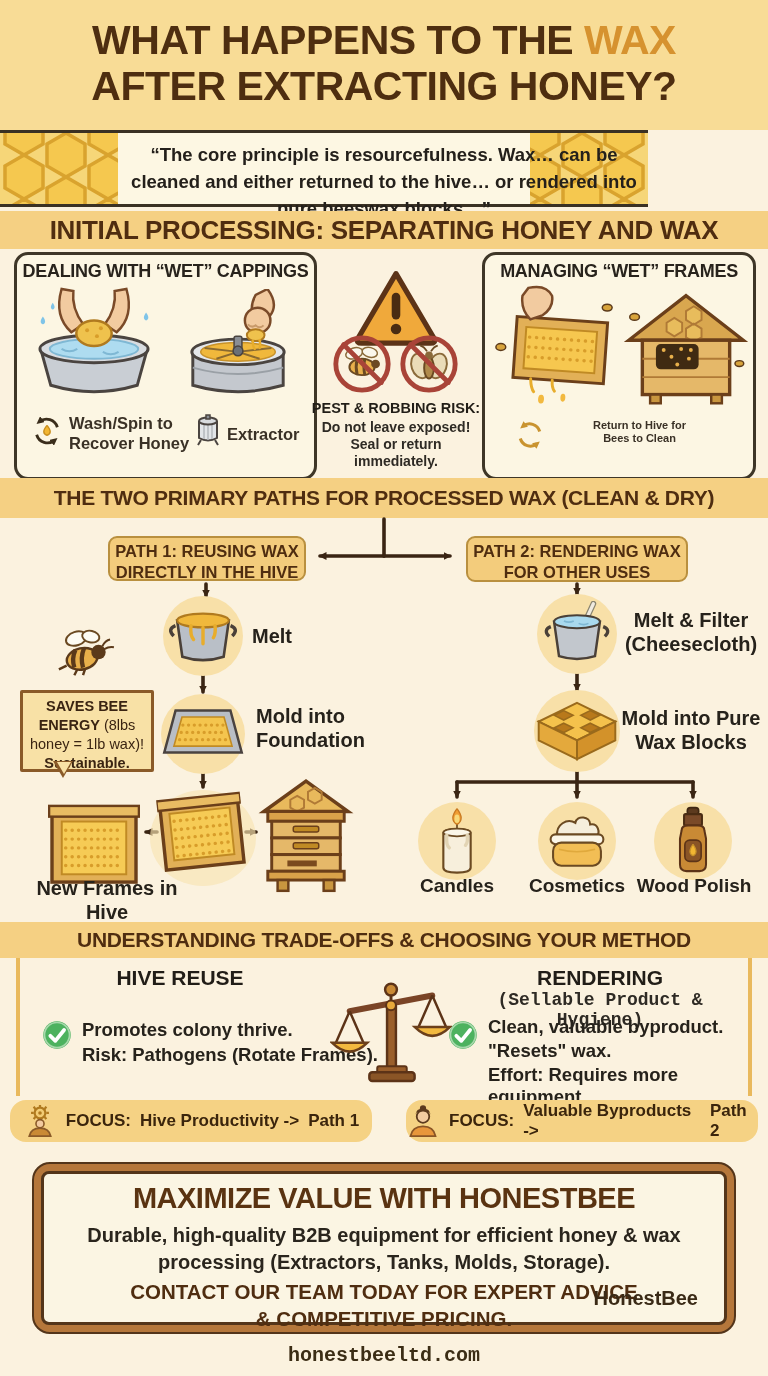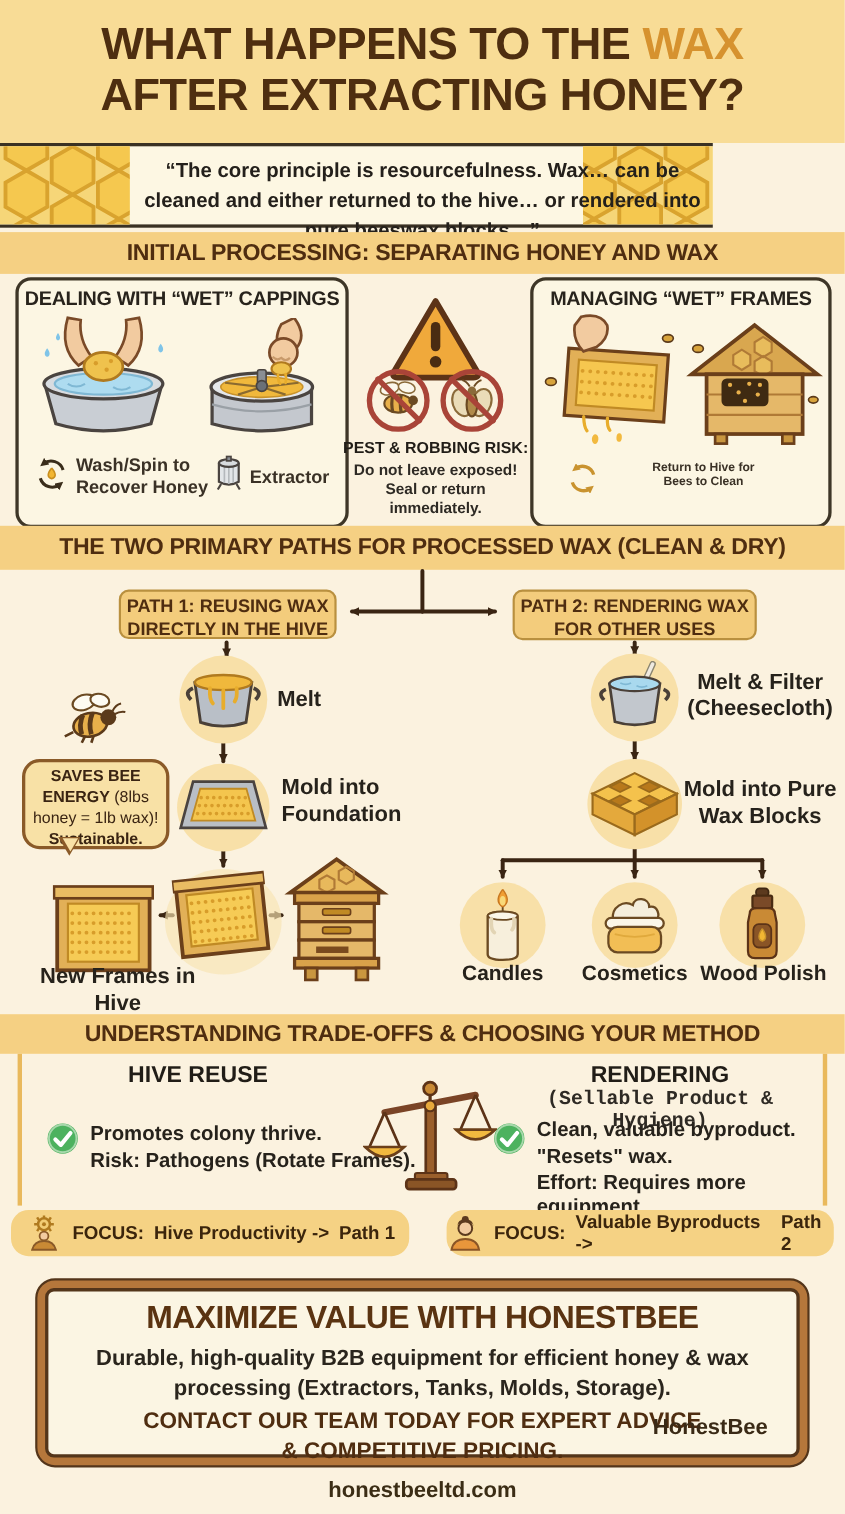--- a/index.html
+++ b/index.html
@@ -8,41 +8,41 @@
   .page{position:relative;width:768px;height:1376px;}
   
   .top-band{position:absolute;left:0;top:0;width:768px;height:130px;background:#F8DC96;}
   .main-title{position:absolute;left:0;top:18px;width:768px;text-align:center;font-weight:800;font-size:41px;line-height:1.12;color:#4E2E10;letter-spacing:-0.5px;}
   .main-title .hl{color:#D6922F;}
   .quote-band{position:absolute;left:0;top:130px;width:648px;height:77px;background:#FDF7E3;border-top:3px solid #3A3123;border-bottom:3px solid #3A3123;box-sizing:border-box;}
   .hex-strip{position:absolute;top:0;width:118px;height:71px;overflow:hidden;background:#F6D678;}
   .quote-text{position:absolute;left:124px;top:9px;width:520px;text-align:center;font-size:18.5px;font-weight:600;color:#24201B;line-height:1.45;}
   
   .band{position:absolute;left:0;width:768px;background:#F5D083;color:#4F2D10;font-weight:800;text-align:center;letter-spacing:-0.3px;}
-  .band1{top:211px;height:38px;line-height:38px;font-size:21px;}
+  .band1{top:211px;height:38px;line-height:38px;font-size:26px;}
   .band2{top:478px;height:40px;line-height:40px;font-size:21px;}
   .band3{top:922px;height:36px;line-height:36px;font-size:21px;}
   
   .panel{position:absolute;top:252px;height:228px;background:#FCF6E3;border:3px solid #3E3627;border-radius:14px;box-sizing:border-box;}
   .panel-left{left:14px;width:303px;}
   .panel-right{left:482px;width:274px;}
   .panel-title{position:absolute;left:0;top:6px;width:100%;text-align:center;font-weight:800;font-size:18px;color:#28231C;letter-spacing:-0.3px;}
   .cap{font-size:16.5px;font-weight:700;color:#3A3126;line-height:1.2;}
   
   .warn-title{position:absolute;left:306px;top:400px;width:180px;text-align:center;font-size:14.5px;font-weight:800;color:#211D17;}
   .warn-line{position:absolute;left:306px;width:180px;text-align:center;font-size:14px;font-weight:600;color:#2E2A24;}
   
   .path-box{position:absolute;top:536px;background:#F3CC7C;border:2.5px solid #B9903F;border-radius:9px;box-sizing:border-box;text-align:center;font-weight:800;font-size:16.5px;line-height:1.25;color:#4F2D10;padding-top:3px;z-index:2;}
   
   .node{position:absolute;background:#F8E0A8;border-radius:50%;display:flex;align-items:center;justify-content:center;z-index:2;}
   .step-label{position:absolute;z-index:2;font-size:20px;font-weight:600;color:#26221B;line-height:1.22;}
   .arrows{position:absolute;left:0;top:0;z-index:1;pointer-events:none;}
   .icon-wrap{position:absolute;z-index:2;}
   
-  .bubble{position:absolute;left:20px;top:690px;width:134px;height:82px;background:#F8E1A6;border:3px solid #8A5A28;border-radius:16px;box-sizing:border-box;z-index:2;text-align:center;font-size:14.5px;line-height:1.3;color:#3A2412;padding-top:4px;}
+  .bubble{position:absolute;left:20px;top:690px;width:134px;height:82px;background:#F8E1A6;border:3px solid #8A5A28;border-radius:2px;box-sizing:border-box;z-index:2;text-align:center;font-size:14.5px;line-height:1.3;color:#3A2412;padding-top:4px;}
   .bubble::before{content:"";position:absolute;bottom:-19px;left:30px;border:10px solid transparent;border-top:17px solid #8A5A28;}
   .bubble::after{content:"";position:absolute;bottom:-12px;left:34px;border:7px solid transparent;border-top:12px solid #F8E1A6;}
   .bubble b{font-weight:800;}
   
   .trade-panel{position:absolute;left:16px;top:958px;width:736px;height:138px;border-left:4px solid #E9B95C;border-right:4px solid #E9B95C;box-sizing:border-box;}
   .trade-title{position:absolute;text-align:center;font-size:21px;font-weight:800;color:#211D17;}
   .trade-sub{position:absolute;text-align:center;font-size:18px;font-weight:600;color:#2E2A24;}
   .trade-line{position:absolute;font-size:18.5px;font-weight:600;color:#26221B;}
   .trade-line b{font-weight:800;}
   
@@ -50,21 +50,21 @@
   .focus-badge .lbl{font-weight:800;}
   .focus-badge .txt{font-weight:600;}
   .focus-badge .pth{font-weight:800;}
   
   .cta-outer{position:absolute;left:32px;top:1162px;width:704px;height:172px;background:#B5773B;border:2.5px solid #53351A;border-radius:18px;box-sizing:border-box;padding:7px;}
   .cta-inner{position:relative;width:100%;height:100%;background:#FBF5E3;border:3px solid #53351A;border-radius:8px;box-sizing:border-box;}
   .cta-heading{position:absolute;left:0;top:8px;width:100%;text-align:center;font-size:29px;font-weight:800;color:#5A3311;letter-spacing:-0.5px;}
   .cta-body{position:absolute;left:0;top:48px;width:100%;text-align:center;font-size:20px;font-weight:600;color:#2A251D;line-height:1.35;}
   .cta-contact{position:absolute;left:0;top:105px;width:100%;text-align:center;font-size:20.5px;font-weight:800;color:#4F2D10;line-height:1.3;}
   .cta-brand{position:absolute;right:26px;bottom:12px;font-size:20px;font-weight:800;color:#3A2A16;}
-  .footer-url{position:absolute;left:0;top:1344px;width:768px;text-align:center;font-size:20px;font-weight:700;color:#3B2D15;}
+  .footer-url{position:absolute;left:0;top:1344px;width:768px;text-align:center;font-size:20px;font-weight:700;color:#3B2D15;font-family:Liberation Mono, monospace;}
   .soft-circle{position:absolute;border-radius:50%;background:#F7E3B2;opacity:.65;z-index:1;}
 </style>
 </head>
 <body>
 
 <div class="page">
 
   <div class="top-band"></div>
   <div class="main-title">
     <div><span>WHAT HAPPENS TO THE </span><span class="hl">WAX</span></div>

